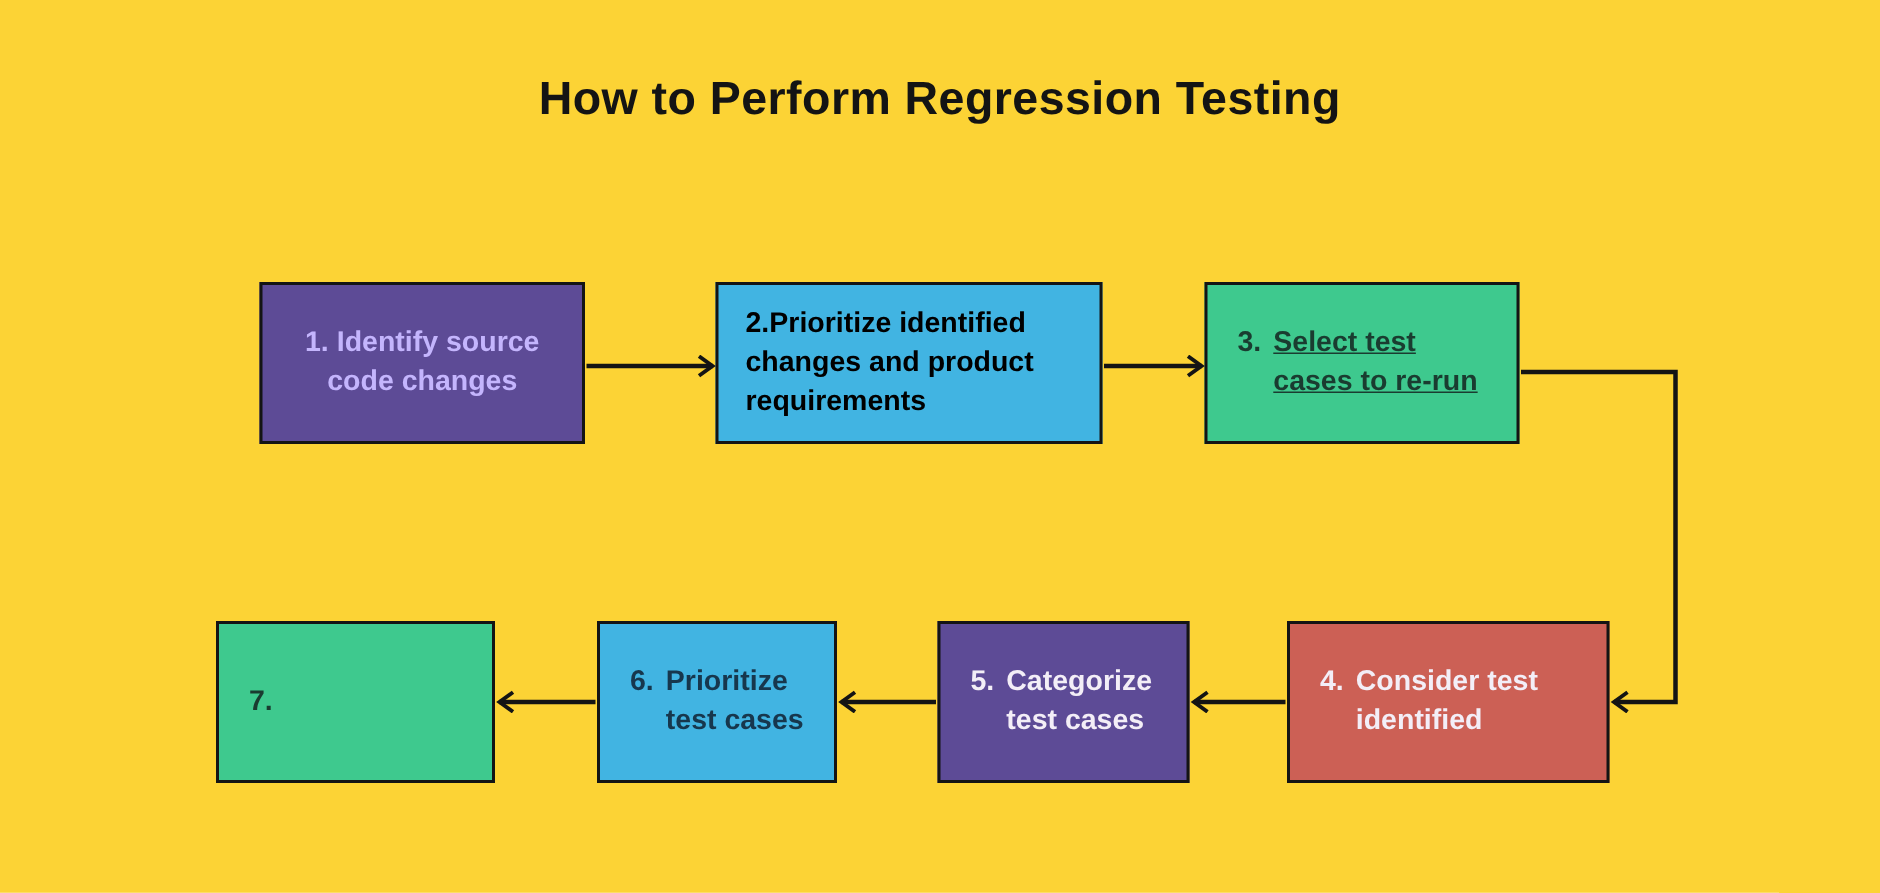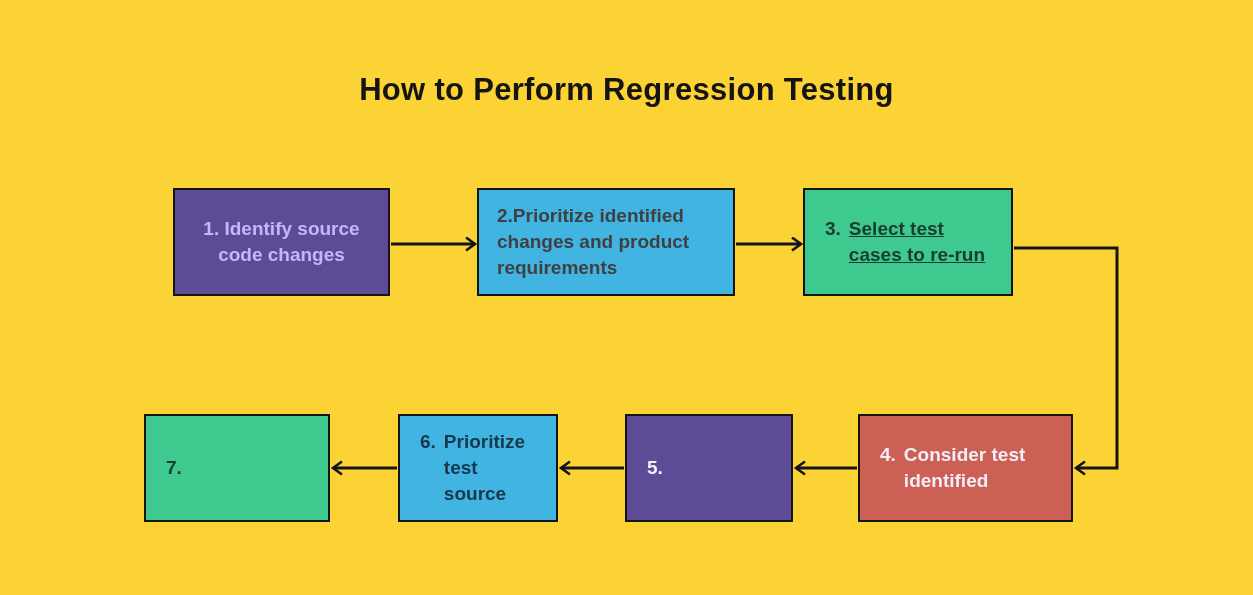--- a/index.html
+++ b/index.html
@@ -5,21 +5,21 @@
   html, body { margin: 0; padding: 0; }
   .canvas {
     position: relative;
     width: 1253px;
     height: 595px;
     overflow: hidden;
     font-family: "Liberation Sans", "DejaVu Sans", sans-serif;
   }
   .title {
     position: absolute;
-    top: 72px;
+    top: 48px;
     left: 0;
     width: 100%;
     margin: 0;
     text-align: center;
     font-size: 31px;
     font-weight: 700;
     color: #141414;
     letter-spacing: 0.3px;
   }
   .box {
@@ -67,48 +67,49 @@
 <body>
 
 <div class="canvas" style="background-color: rgb(252, 211, 53);">
 
   <h1 class="title">How to Perform Regression Testing</h1>
 
   <div class="box" id="box1" style="background-color: rgb(93, 75, 150); color: #c4b5fd;">
     <div class="center-text"><span>1.</span> <span>Identify source code changes</span></div>
   </div>
 
-  <div class="box" id="box2" style="background-color: rgb(65, 180, 226); color: #404040;">
+  <div class="box" id="box2" style="background-color: rgb(65, 180, 226); color: #000000;">
     <div><span>2.</span><span>Prioritize identified changes and product requirements</span></div>
   </div>
 
   <div class="box" id="box3" style="background-color: rgb(62, 201, 142); color: rgb(26, 60, 48);">
     <div class="hang">
       <span class="num">3.</span>
         <span class="txt">Select test cases to re-run</span>
     </div>
   </div>
 
   <div class="box" id="box4" style="background-color: rgb(204, 96, 85); color: rgb(243, 238, 247);">
     <div class="hang">
       <span class="num">4.</span>
         <span class="txt">Consider test identified</span>
     </div>
   </div>
 
   <div class="box" id="box5" style="background-color: rgb(93, 75, 150); color: rgb(243, 238, 247);">
     <div class="hang">
       <span class="num">5.</span>
+        <span class="txt">Categorize test cases</span>
     </div>
   </div>
 
   <div class="box" id="box6" style="background-color: rgb(65, 180, 226); color: rgb(23, 55, 77);">
     <div class="hang">
       <span class="num">6.</span>
-        <span class="txt">Prioritize test source</span>
+        <span class="txt">Prioritize test cases</span>
     </div>
   </div>
 
   <div class="box" id="box7" style="background-color: rgb(62, 201, 142); color: rgb(26, 60, 48);">
     <div class="hang">
       <span class="num">7.</span>
     </div>
   </div>
 
   <svg class="arrows" width="1253" height="595" viewBox="0 0 1253 595" xmlns="http://www.w3.org/2000/svg">

